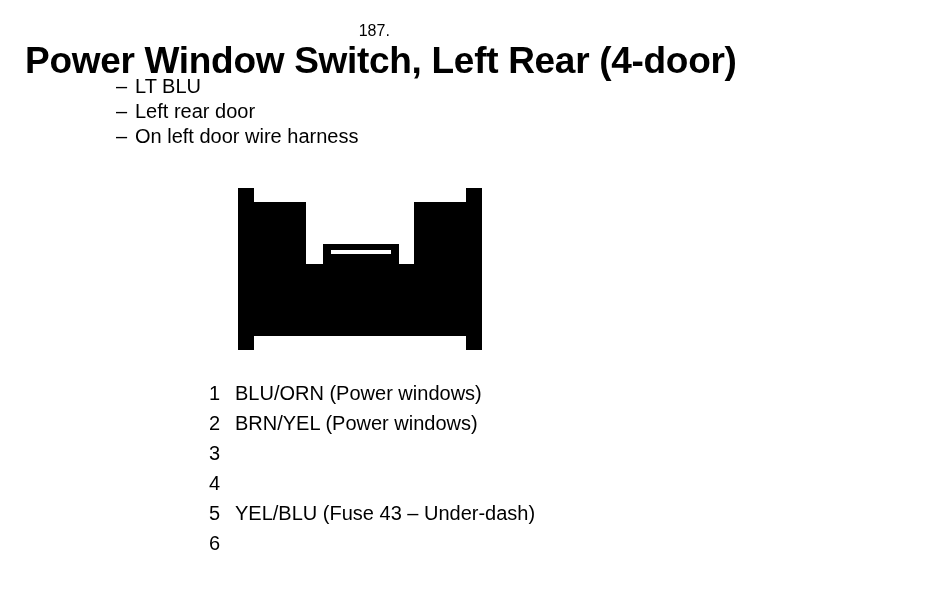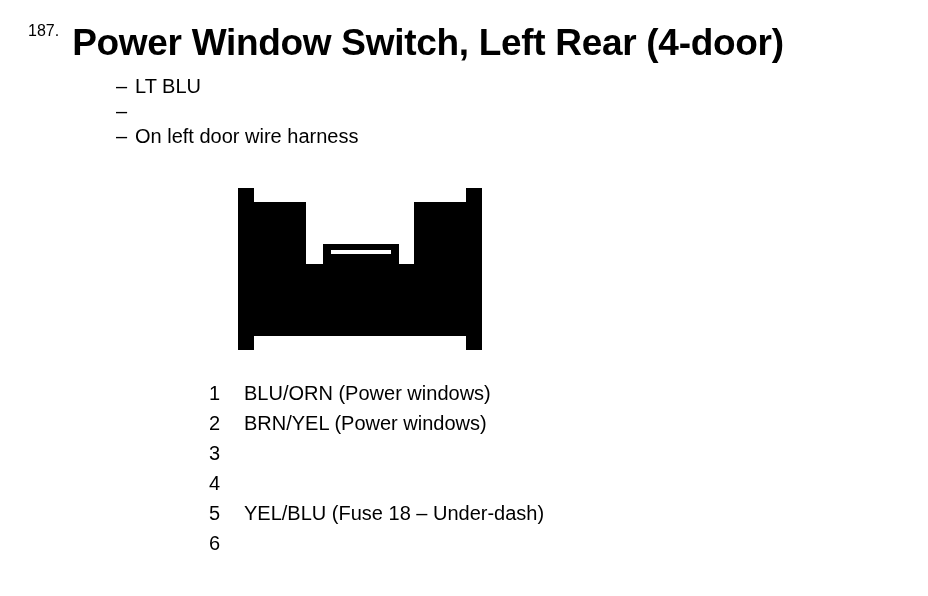--- a/index.html
+++ b/index.html
@@ -12,25 +12,26 @@
     height: 596px;
     position: relative;
     font-family: "Liberation Sans", sans-serif;
     color: #000000;
     overflow: hidden;
   }
 
   
   #title-row {
     position: absolute;
-    left: 28px;
+    left: 12px;
     top: 22px;
     display: flex;
-    align-items: flex-start;
+    align-items: center;
     white-space: nowrap;
+    flex-direction: column;
   }
   #title-text {
     font-size: 37px;
     font-weight: bold;
     margin-left: 13px;
     letter-spacing: -0.3px;
   }
 
   
   #attributes {
@@ -81,38 +82,39 @@
     font-size: 20px;
     line-height: 30px;
     white-space: nowrap;
   }
   .legend-pin {
     width: 14px;
     flex: 0 0 14px;
     text-align: right;
   }
   .legend-desc {
-    margin-left: 24px;
+    margin-left: 15px;
   }
 </style>
 </head>
 <body>
 
 <div id="title-row">
   <span>187.</span>
   <span id="title-text">Power Window Switch, Left Rear (4-door)</span>
 </div>
 
 <div id="attributes">
   <div class="attr-line">
     <span class="attr-dash">–</span>
     <span>LT BLU</span>
   </div>
   <div class="attr-line">
     <span class="attr-dash">–</span>
+    <span>Left rear door</span>
   </div>
   <div class="attr-line">
     <span class="attr-dash">–</span>
     <span>On left door wire harness</span>
   </div>
 </div>
 
 <div id="connector">
   <svg width="244" height="162" viewBox="0 0 244 162" xmlns="http://www.w3.org/2000/svg">
 
@@ -166,18 +168,18 @@
     <span class="legend-desc">BRN/YEL (Power windows)</span>
   </div>
   <div class="legend-row">
     <span class="legend-pin">3</span>
   </div>
   <div class="legend-row">
     <span class="legend-pin">4</span>
   </div>
   <div class="legend-row">
     <span class="legend-pin">5</span>
-    <span class="legend-desc">YEL/BLU (Fuse 18 – Under-dash)</span>
+    <span class="legend-desc">YEL/BLU (Fuse 43 – Under-dash)</span>
   </div>
   <div class="legend-row">
     <span class="legend-pin">6</span>
   </div>
 </div>
 
 </body></html>

